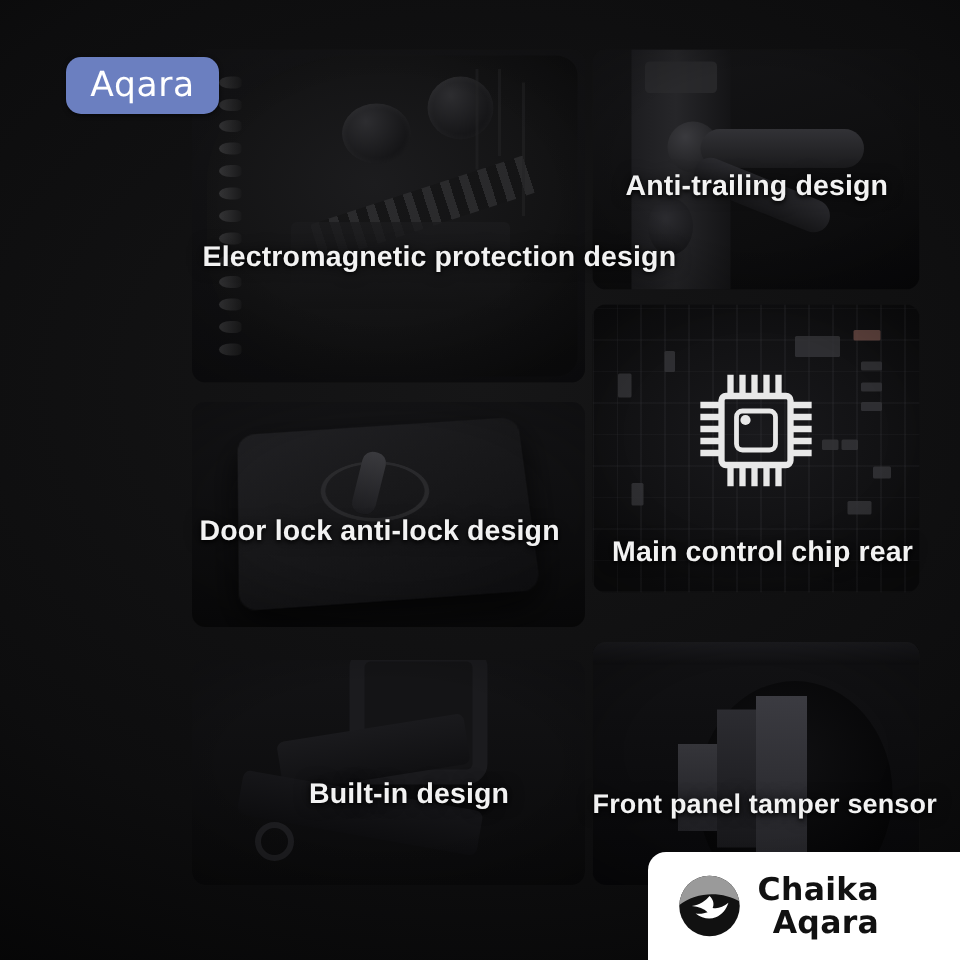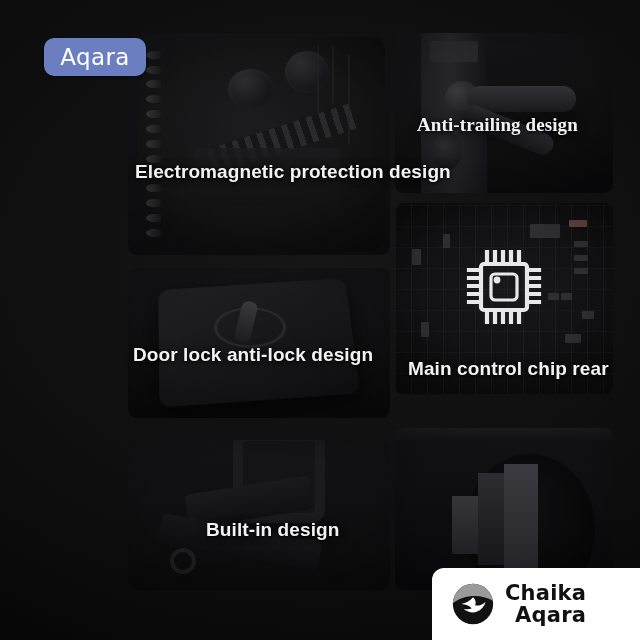--- a/index.html
+++ b/index.html
@@ -67,21 +67,21 @@
   
   #p-emc        { left:128px; top:33px;  width:262px; height:222px; }
   #p-anti       { left:395px; top:33px;  width:218px; height:160px; }
   #p-antilock   { left:128px; top:268px; width:262px; height:150px; }
   #p-chip       { left:395px; top:203px; width:218px; height:192px; }
   #p-clutch     { left:128px; top:440px; width:262px; height:150px; }
   #p-tamper     { left:395px; top:428px; width:218px; height:162px; }
 
   
   #c-emc      { left:135px; top:161px; }
-  #c-anti     { left:417px; top:114px;font-family:Liberation Serif, serif; }
+  #c-anti     { left:417px; top:114px; }
   #c-antilock { left:133px; top:344px; }
   #c-chip     { left:408px; top:358px; }
   #c-clutch   { left:206px; top:519px; }
   #c-tamper   { left:395px; top:526px; font-size:18px; }
 
   
 
   
   .pcb {
     background:
@@ -388,20 +388,21 @@
   <div class="panel" id="p-tamper">
     <div class="photo tamper">
       <div class="topbar"></div>
       <div class="oval"></div>
       <div class="blockA"></div>
       <div class="blockB"></div>
       <div class="blockC"></div>
     </div>
     <div class="vignette"></div>
   </div>
+  <div class="caption" id="c-tamper">Front panel tamper sensor</div>
 
   <div class="watermark">
     <svg class="wm-logo" viewBox="0 0 100 100">
       <defs>
         <clipPath id="circClip">
             <circle cx="50" cy="50" r="48"></circle>
           </clipPath>
       </defs>
       <g clip-path="url(#circClip)">
         <rect x="0" y="0" width="100" height="100" fill="#111"></rect>

